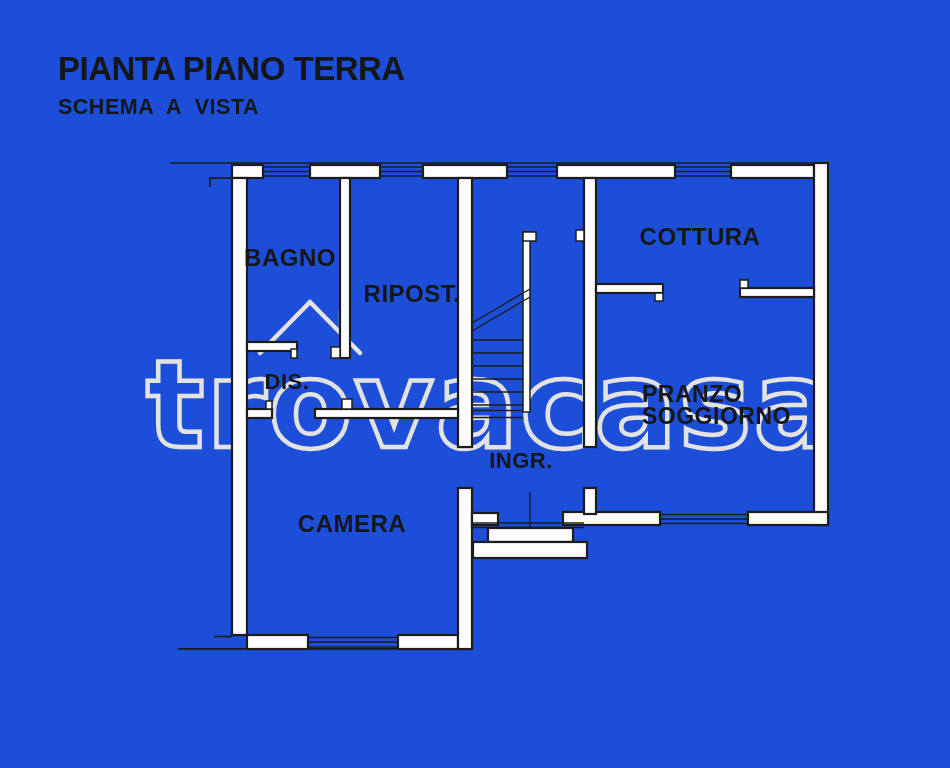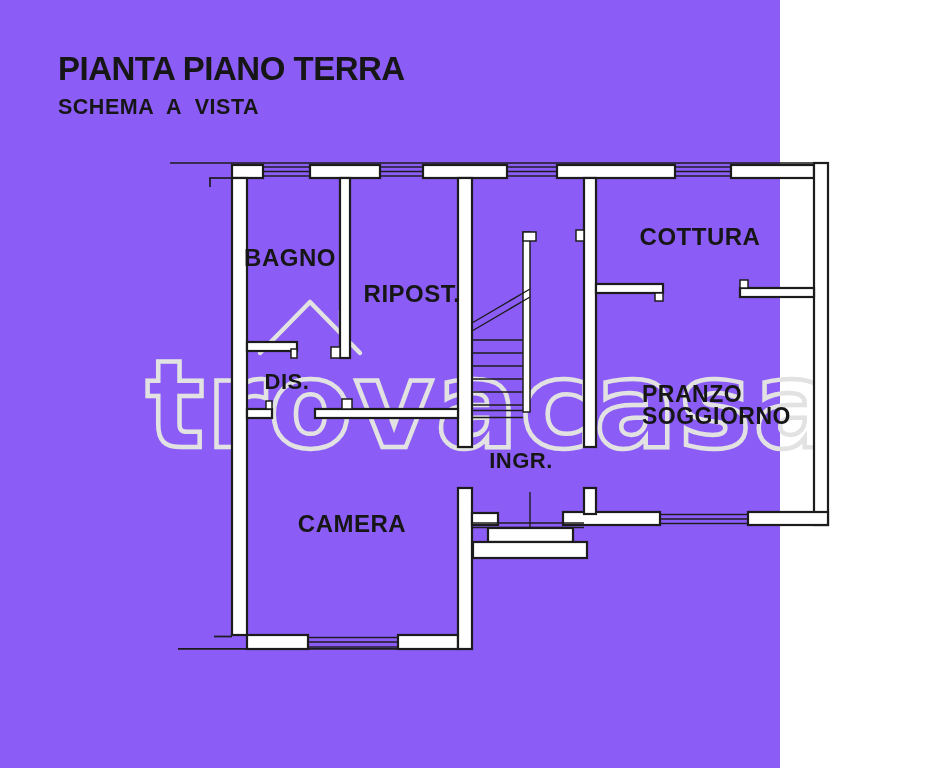--- a/index.html
+++ b/index.html
@@ -6,23 +6,23 @@
     margin: 0;
     padding: 0;
     background: #ffffff;
     width: 950px;
     height: 768px;
     overflow: hidden;
     font-family: "Liberation Sans", sans-serif;
   }
   .canvas-wrap {
     position: relative;
-    width: 780px;
+    width: 950px;
     height: 768px;
-    background: #8b5cf6;
+    background: #1d4ed8;
   }
   svg { display: block; }
   .title-text {
     font-family: "Liberation Sans", sans-serif;
     font-weight: bold;
     fill: #161616;
     letter-spacing: -0.5px;
   }
   .subtitle-text {
     font-family: "Liberation Sans", sans-serif;

